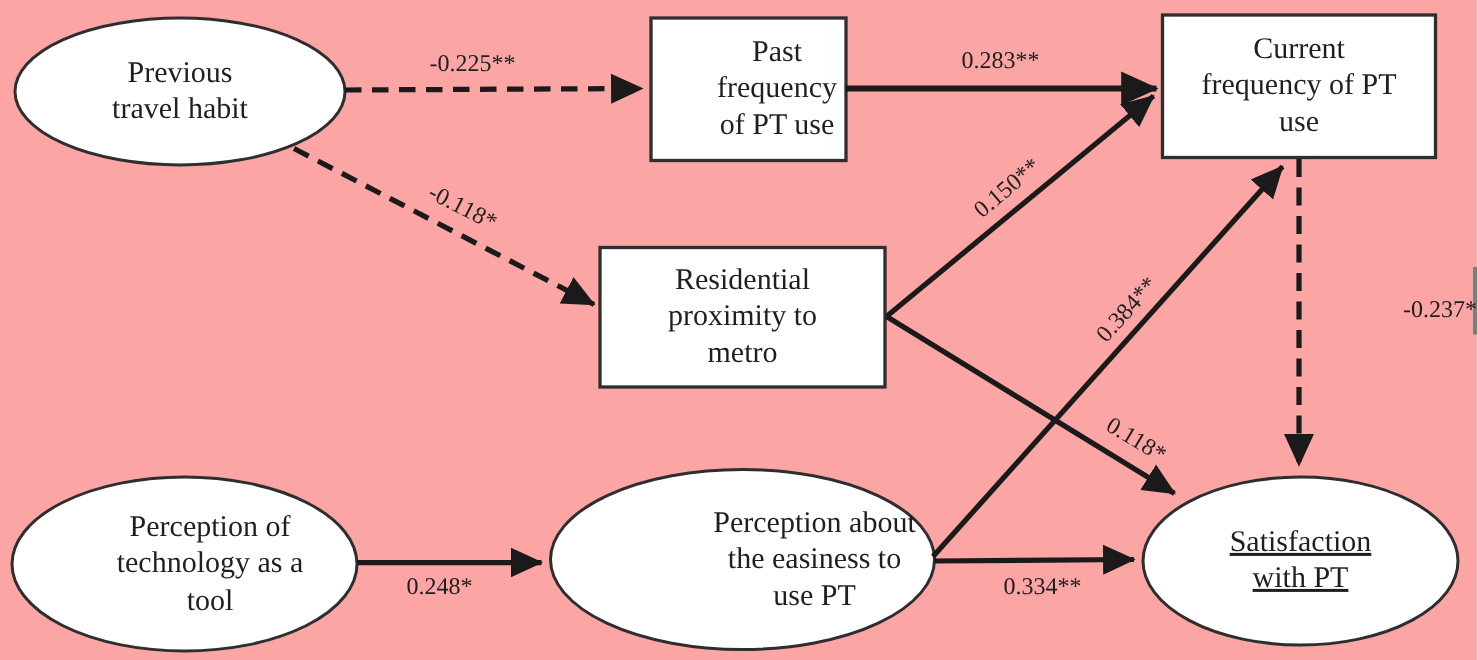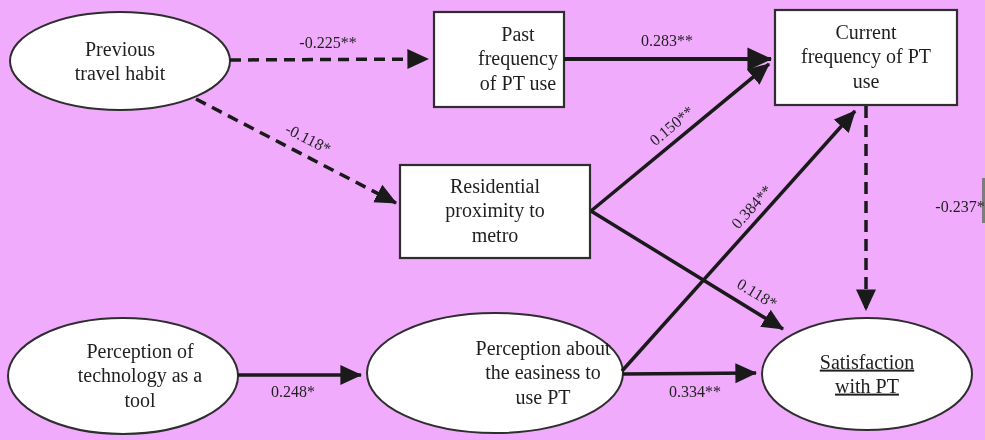--- a/index.html
+++ b/index.html
@@ -1,20 +1,20 @@
 <!DOCTYPE html>
 <html><head>
 <meta charset="utf-8">
 <style>
   html, body { margin: 0; padding: 0; background: #ffffff; }
   .canvas {
     position: relative;
     width: 985px;
     height: 440px;
-    background: #f0abfc;
+    background: #fca5a5;
     font-family: "Liberation Serif", "DejaVu Serif", serif;
     overflow: hidden;
   }
   .canvas svg { position: absolute; left: 0; top: 0; }
   .node-label {
     position: absolute;
     transform: translate(-50%, -50%);
     text-align: center;
     white-space: pre-line;
     font-size: 20px;
@@ -79,21 +79,21 @@
 metro</div>
   <div class="node-label" style="left:140px; top:376px; width:220px;">Perception of
 technology as a
 tool</div>
   <div class="node-label" style="left:495px; top:373px; width:250px;margin-left:48px;">Perception about
 the easiness to
 use PT</div>
   <div class="node-label" style="left:867px; top:374px; width:200px;text-decoration:underline;">Satisfaction
 with PT</div>
 
-  <div class="edge-label" style="left:328px; top:43px;">-0.225**</div>
+  <div class="edge-label" style="left:315px; top:43px;">-0.225**</div>
   <div class="edge-label rot27" style="left:308px; top:139px;">-0.118*</div>
   <div class="edge-label" style="left:667px; top:41px;">0.283**</div>
   <div class="edge-label rotm40" style="left:672px; top:126px;">0.150**</div>
   <div class="edge-label rot31" style="left:757px; top:294px;">0.118*</div>
   <div class="edge-label rotm48" style="left:752px; top:207px;">0.384**</div>
   <div class="edge-label" style="left:964px; top:207px;">-0.237**</div>
   <div class="edge-label" style="left:293px; top:392px;">0.248*</div>
   <div class="edge-label" style="left:695px; top:392px;">0.334**</div>
 
 </div>

